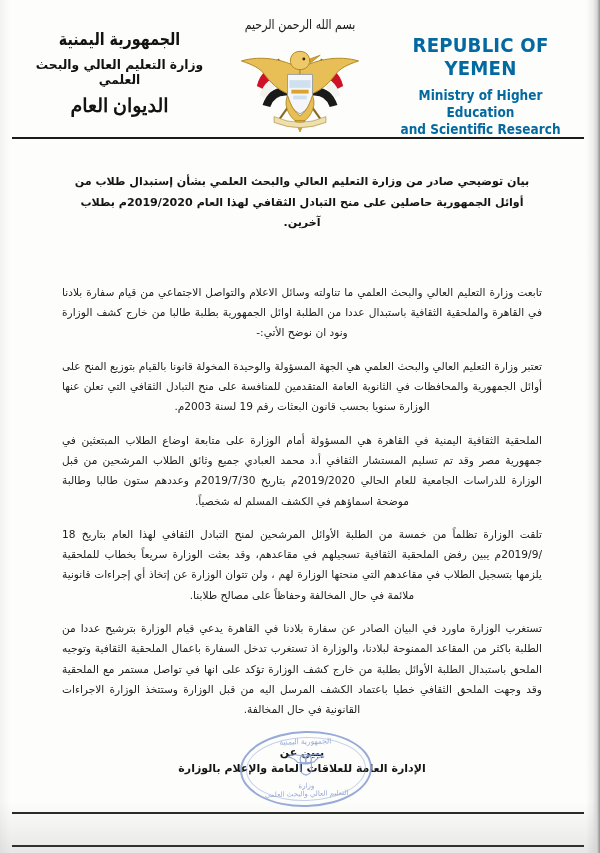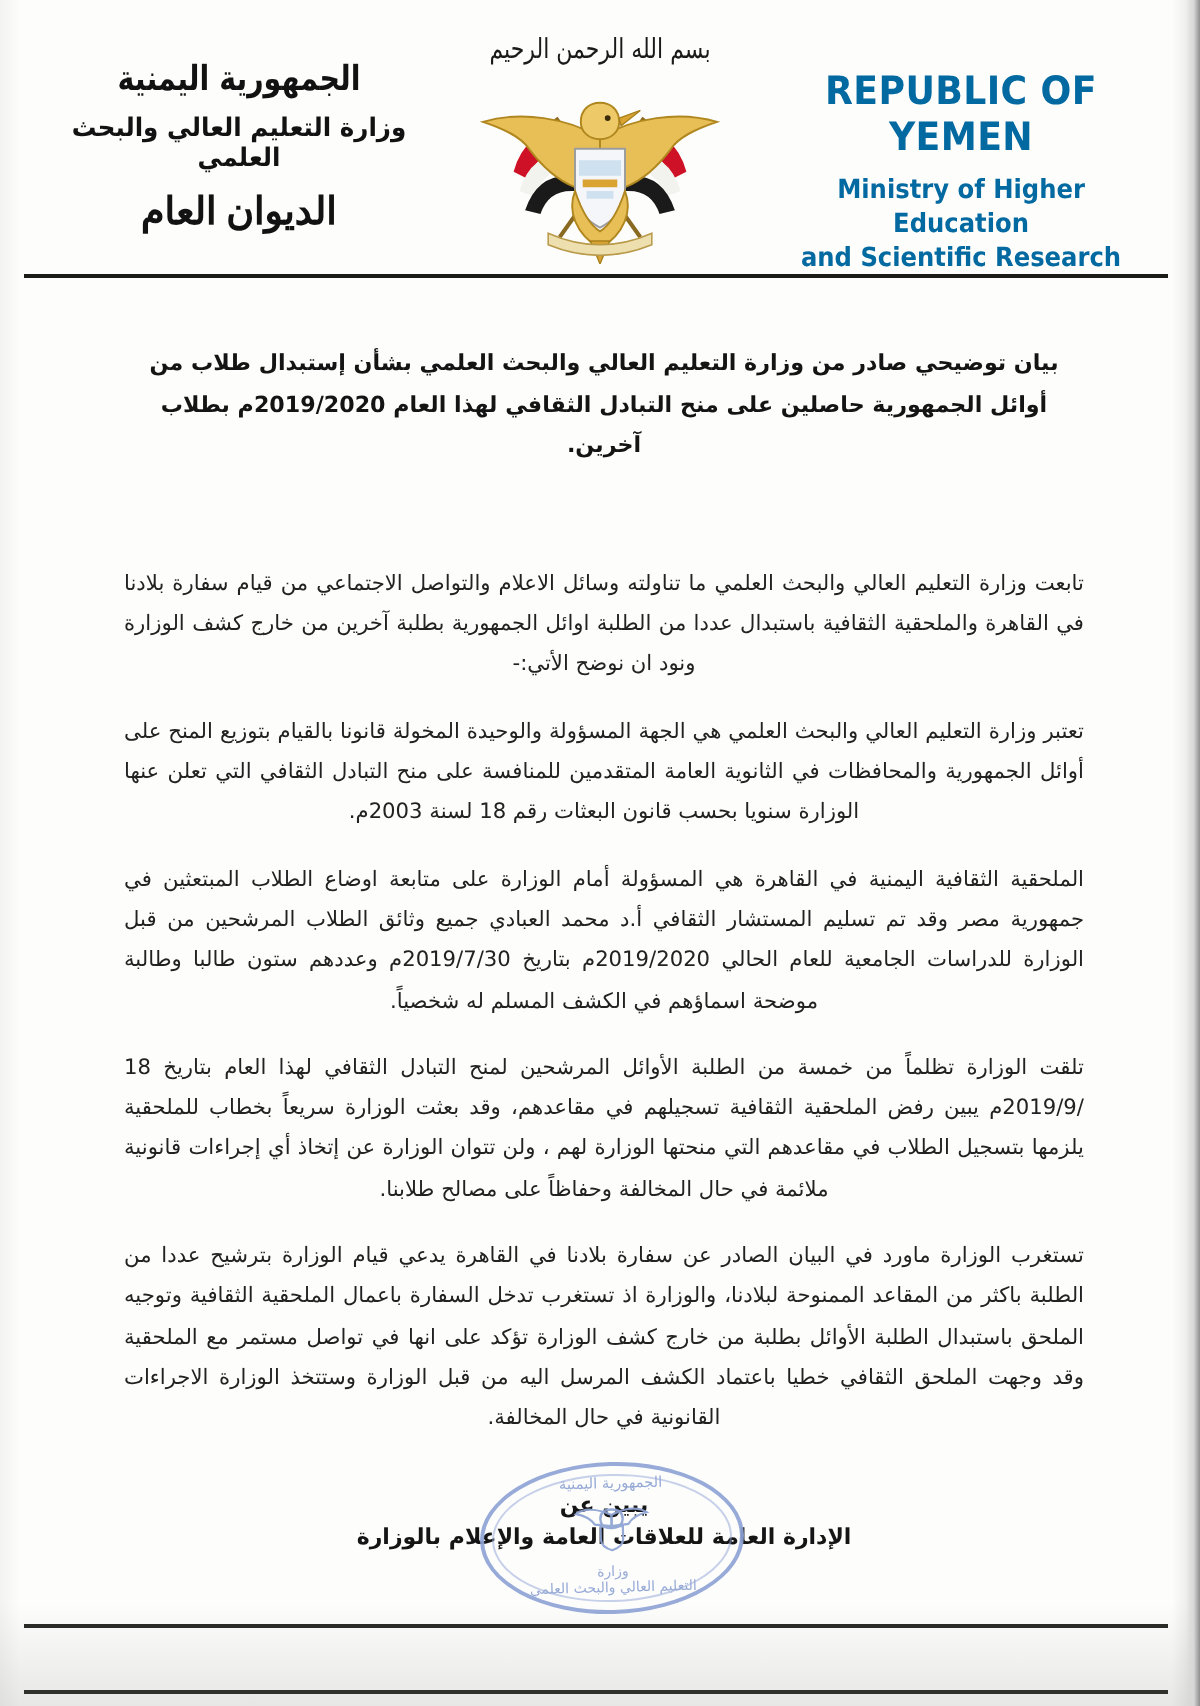--- a/index.html
+++ b/index.html
@@ -310,22 +310,22 @@
       <div class="a3">الديوان العام</div>
     </div>
   </div>
 
   <div class="header-rule"></div>
 
   <div class="doc-body">
     <div class="doc-title">بيان توضيحي صادر من وزارة التعليم العالي والبحث العلمي بشأن إستبدال طلاب من أوائل الجمهورية حاصلين على منح التبادل الثقافي لهذا العام 2019/2020م بطلاب آخرين.</div>
 
     <div class="paras">
-      <p class="para">تابعت وزارة التعليم العالي والبحث العلمي ما تناولته وسائل الاعلام والتواصل الاجتماعي من قيام سفارة بلادنا في القاهرة والملحقية الثقافية باستبدال عددا من الطلبة اوائل الجمهورية بطلبة آخرين من خارج كشف الوزارة ونود ان نوضح الأتي:-</p>
-      <p class="para">تعتبر وزارة التعليم العالي والبحث العلمي هي الجهة المسؤولة والوحيدة المخولة قانونا بالقيام بتوزيع المنح على أوائل الجمهورية والمحافظات في الثانوية العامة المتقدمين للمنافسة على منح التبادل الثقافي التي تعلن عنها الوزارة سنويا بحسب قانون البعثات رقم 18 لسنة 2003م.</p>
+      <p class="para">تابعت وزارة التعليم العالي والبحث العلمي ما تناولته وسائل الاعلام والتواصل الاجتماعي من قيام سفارة بلادنا في القاهرة والملحقية الثقافية باستبدال عددا من الطلبة اوائل الجمهورية بطلبة طالبا من خارج كشف الوزارة ونود ان نوضح الأتي:-</p>
+      <p class="para">تعتبر وزارة التعليم العالي والبحث العلمي هي الجهة المسؤولة والوحيدة المخولة قانونا بالقيام بتوزيع المنح على أوائل الجمهورية والمحافظات في الثانوية العامة المتقدمين للمنافسة على منح التبادل الثقافي التي تعلن عنها الوزارة سنويا بحسب قانون البعثات رقم 19 لسنة 2003م.</p>
       <p class="para">الملحقية الثقافية اليمنية في القاهرة هي المسؤولة أمام الوزارة على متابعة اوضاع الطلاب المبتعثين في جمهورية مصر وقد تم تسليم المستشار الثقافي أ.د محمد العبادي جميع وثائق الطلاب المرشحين من قبل الوزارة للدراسات الجامعية للعام الحالي 2019/2020م بتاريخ 2019/7/30م وعددهم ستون طالبا وطالبة موضحة اسماؤهم في الكشف المسلم له شخصياً.</p>
       <p class="para">تلقت الوزارة تظلماً من خمسة من الطلبة الأوائل المرشحين لمنح التبادل الثقافي لهذا العام بتاريخ 18 /2019/9م يبين رفض الملحقية الثقافية تسجيلهم في مقاعدهم، وقد بعثت الوزارة سريعاً بخطاب للملحقية يلزمها بتسجيل الطلاب في مقاعدهم التي منحتها الوزارة لهم ، ولن تتوان الوزارة عن إتخاذ أي إجراءات قانونية ملائمة في حال المخالفة وحفاظاً على مصالح طلابنا.</p>
       <p class="para last">تستغرب الوزارة ماورد في البيان الصادر عن سفارة بلادنا في القاهرة يدعي قيام الوزارة بترشيح عددا من الطلبة باكثر من المقاعد الممنوحة لبلادنا، والوزارة اذ تستغرب تدخل السفارة باعمال الملحقية الثقافية وتوجيه الملحق باستبدال الطلبة الأوائل بطلبة من خارج كشف الوزارة تؤكد على انها في تواصل مستمر مع الملحقية وقد وجهت الملحق الثقافي خطيا باعتماد الكشف المرسل اليه من قبل الوزارة وستتخذ الوزارة الاجراءات القانونية في حال المخالفة.</p>
     </div>
 
     <div class="signature">
       <div class="sig-from">يبين عن</div>
       <div class="sig-dept">الإدارة العامة للعلاقات العامة والإعلام بالوزارة</div>
     </div>
   </div>

